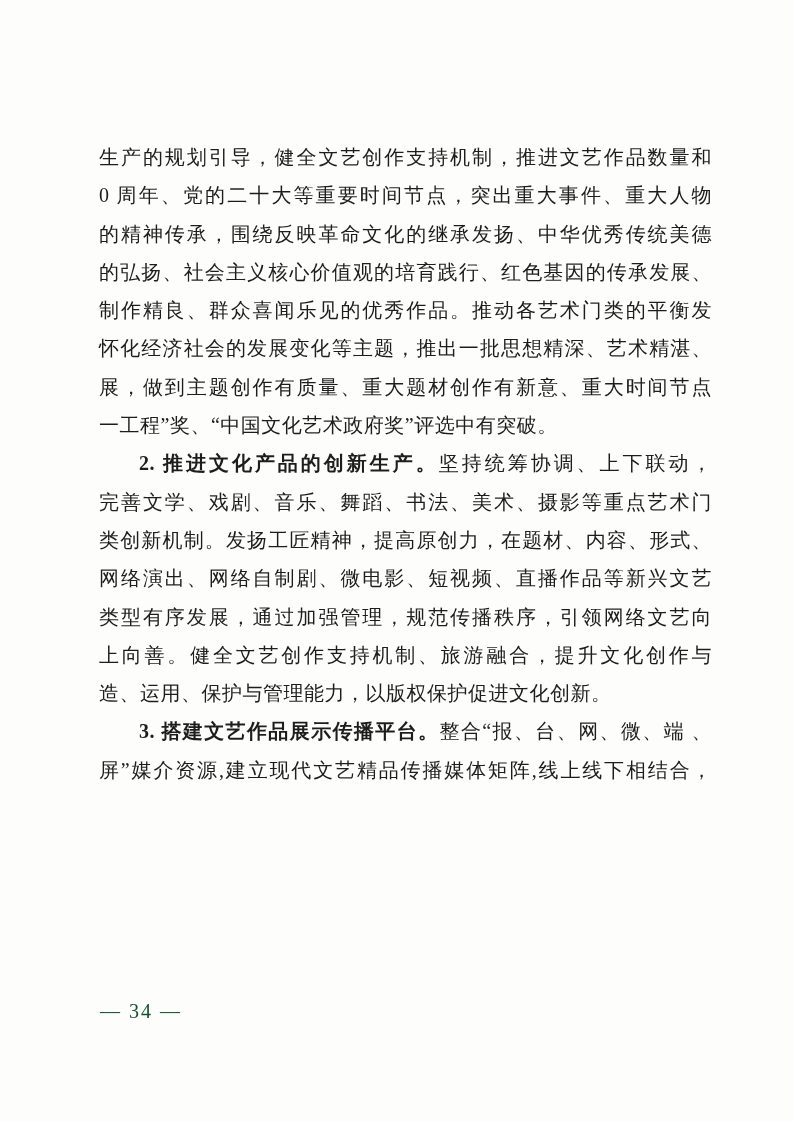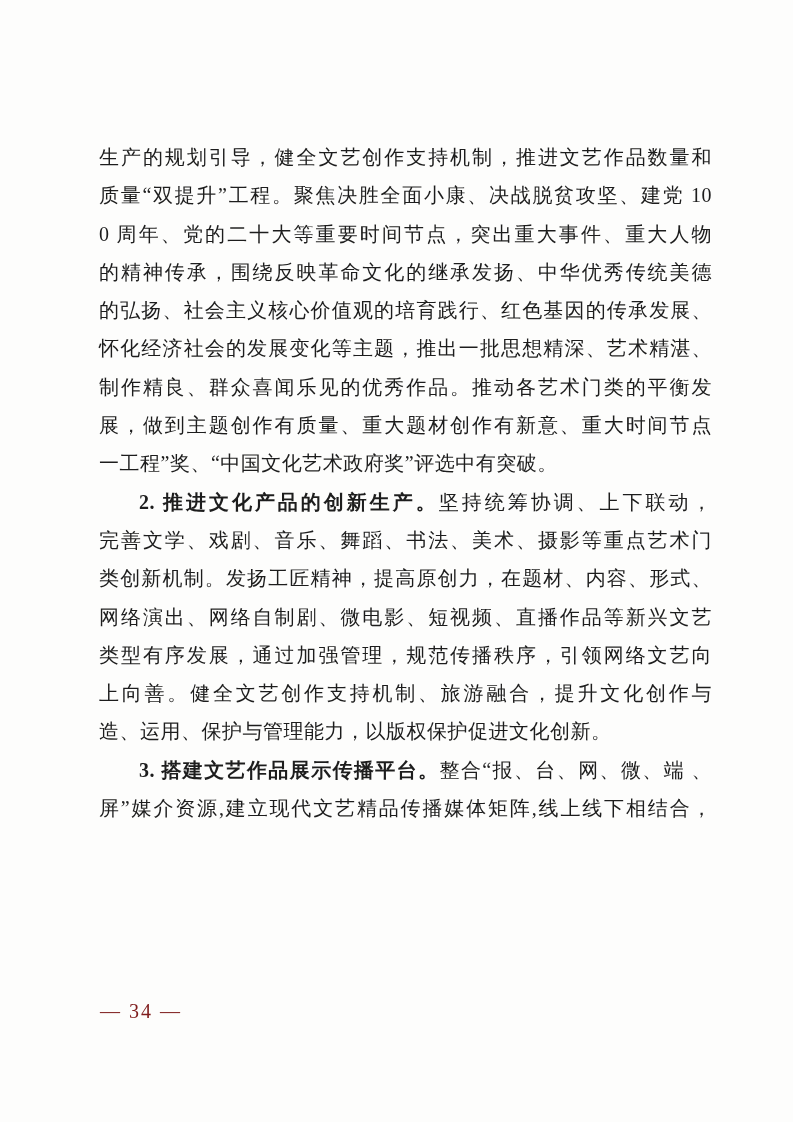--- a/index.html
+++ b/index.html
@@ -41,35 +41,34 @@
   }
   .run { font-weight: normal; }
   .run.bold { font-weight: bold; }
   .footer {
     position: absolute;
     left: 100px;
     top: 998px;
     font-size: 20px;
     line-height: 26px;
     letter-spacing: 2px;
-    color: #7f1d1d;
+    color: #14532d;
   }
 </style>
 </head>
 <body>
 
 <div class="page">
   <div class="body-text">
       <div class="line"><span class="run">生产的规划引导，健全文艺创作支持机制，推进文艺作品数量和</span></div>
-      <div class="line"><span class="run">质量“双提升”工程。聚焦决胜全面小康、决战脱贫攻坚、建党 10</span></div>
       <div class="line"><span class="run">0 周年、党的二十大等重要时间节点，突出重大事件、重大人物</span></div>
       <div class="line"><span class="run">的精神传承，围绕反映革命文化的继承发扬、中华优秀传统美德</span></div>
       <div class="line"><span class="run">的弘扬、社会主义核心价值观的培育践行、红色基因的传承发展、</span></div>
+      <div class="line"><span class="run">制作精良、群众喜闻乐见的优秀作品。推动各艺术门类的平衡发</span></div>
       <div class="line"><span class="run">怀化经济社会的发展变化等主题，推出一批思想精深、艺术精湛、</span></div>
-      <div class="line"><span class="run">制作精良、群众喜闻乐见的优秀作品。推动各艺术门类的平衡发</span></div>
       <div class="line"><span class="run">展，做到主题创作有质量、重大题材创作有新意、重大时间节点</span></div>
       <div class="line no-just"><span class="run">一工程”奖、“中国文化艺术政府奖”评选中有突破。</span></div>
       <div class="line indent"><span class="run bold">2. 推进文化产品的创新生产。</span><span class="run">坚持统筹协调、上下联动，</span></div>
       <div class="line"><span class="run">完善文学、戏剧、音乐、舞蹈、书法、美术、摄影等重点艺术门</span></div>
       <div class="line"><span class="run">类创新机制。发扬工匠精神，提高原创力，在题材、内容、形式、</span></div>
       <div class="line"><span class="run">网络演出、网络自制剧、微电影、短视频、直播作品等新兴文艺</span></div>
       <div class="line"><span class="run">类型有序发展，通过加强管理，规范传播秩序，引领网络文艺向</span></div>
       <div class="line"><span class="run">上向善。健全文艺创作支持机制、旅游融合，提升文化创作与</span></div>
       <div class="line no-just"><span class="run">造、运用、保护与管理能力，以版权保护促进文化创新。</span></div>
       <div class="line indent"><span class="run bold">3. 搭建文艺作品展示传播平台。</span><span class="run">整合“报、台、网、微、端 、</span></div>

